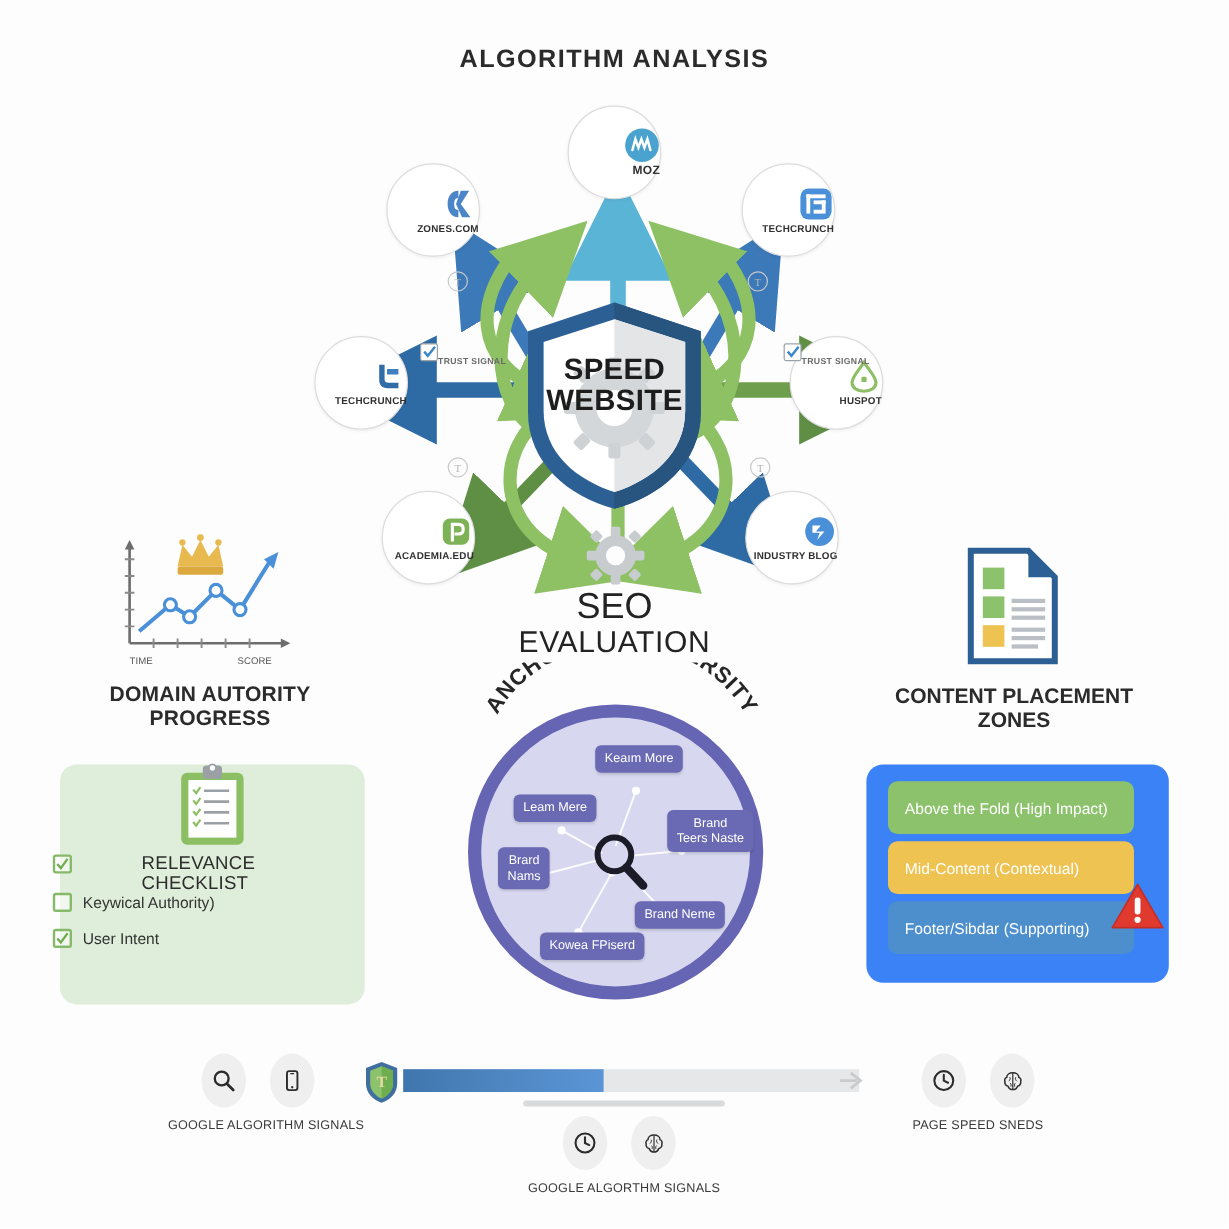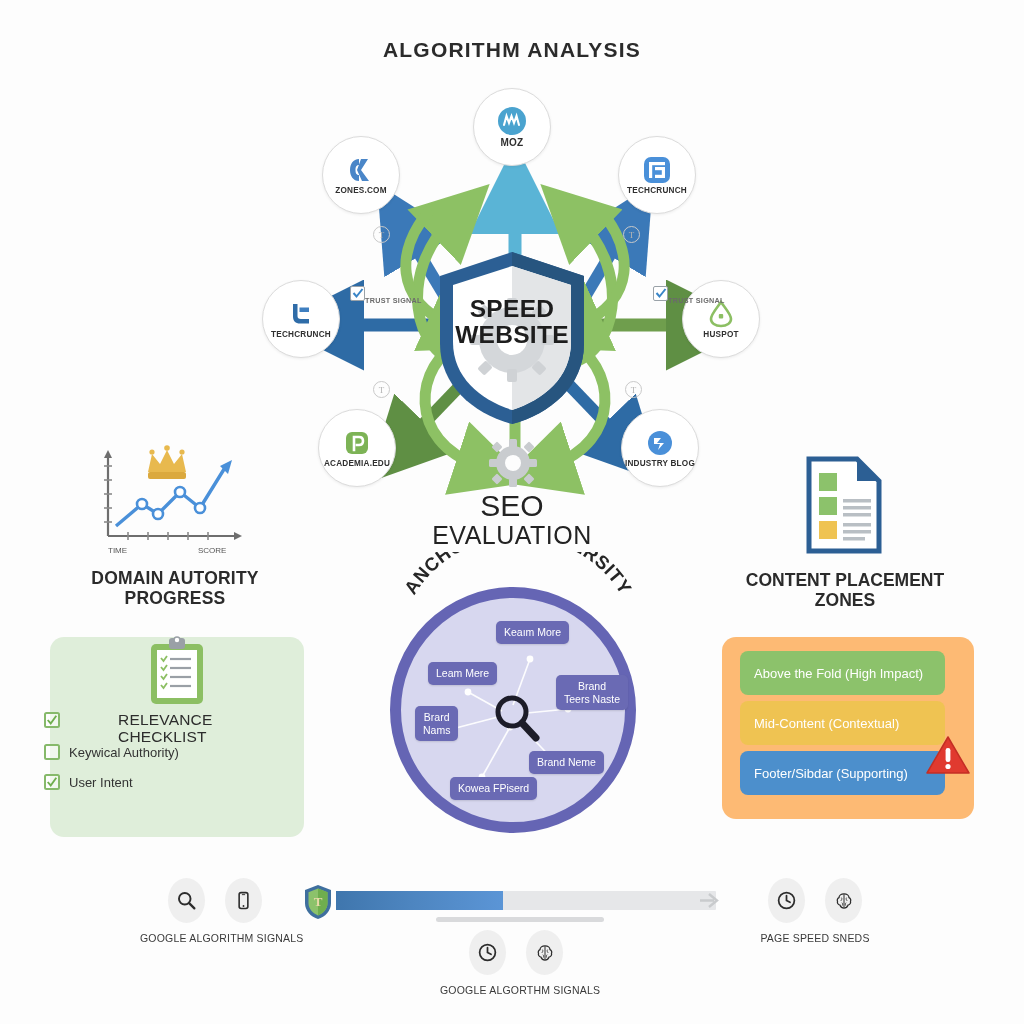--- a/index.html
+++ b/index.html
@@ -30,21 +30,21 @@
     text-align: center; line-height: 1.08;
   }
   #seo-eval .l1 { font-size: 30px; font-weight: normal; color: #232323; }
   #seo-eval .l2 { font-size: 25px; font-weight: normal; color: #232323; letter-spacing: .5px;}
 
   
   .node {
     width: 78px; height: 78px; border-radius: 50%;
     background: #ffffff; border: 1.6px solid #dcdcdc;
     display: flex; flex-direction: column;
-    align-items: center; justify-content: center;
+    align-items: flex-end; justify-content: center;
     box-shadow: 0 1px 3px rgba(0,0,0,.07);
   }
   .node .glyph { width: 30px; height: 30px; margin-bottom: 1px; }
   .node .nlabel {
     font-size: 8.2px; font-weight: bold; color: #303030;
     letter-spacing: .2px; white-space: nowrap;
   }
 
   
   .trust-wrap { display:flex; flex-direction:row; align-items:center; }
@@ -119,21 +119,21 @@
 
   
   #doc-icon { left: 805px; top: 455px; width: 78px; height: 100px; }
   #cp-title {
     left: 735px; top: 570px; width: 220px;
     font-size: 17.5px; font-weight: bold; color: #2b2b2b;
     text-align: center; line-height: 1.15;
   }
   #cp-card {
     left: 722px; top: 637px; width: 252px; height: 182px;
-    background: #fdba74; border-radius: 14px;
+    background: #3b82f6; border-radius: 14px;
   }
   .zone {
     position: absolute; left: 18px; width: 205px; height: 44px;
     border-radius: 8px; color: #fff; font-size: 13px;
     display: flex; align-items: center; padding-left: 14px;
   }
 
   
   #opt-title {
     left: 330px; top: 860px; width: 370px;
@@ -279,21 +279,21 @@
   </div>
 
   <div class="abs node" style="left:262px;top:280px;">
     <svg class="glyph" viewBox="0 0 30 30">
       <path d="M7 5 L11.5 5 L11.5 17 C11.5 19 12.5 20 15 20 L23 20 L23 24.5 L14 24.5 C9.5 24.5 7 22 7 17.5 Z" fill="#2f6ca8"></path>
       <path d="M13.5 8.5 L23 8.5 L23 13 L13.5 13 Z" fill="#3f7fc0"></path>
     </svg>
     <div class="nlabel">TECHCRUNCH</div>
   </div>
 
-  <div class="abs node" style="left:682px;top:280px;">
+  <div class="abs node" style="left:658px;top:280px;">
     <svg class="glyph" viewBox="0 0 30 30">
       <path d="M15 3 C19 9 25 15 25 20 C25 24 21 27 15 27 C9 27 5 24 5 20 C5 15 11 9 15 3 Z" fill="none" stroke="#8cbf63" stroke-width="2.6"></path>
       <rect x="12.8" y="15" width="4.4" height="4.4" rx="1" fill="#8cbf63"></rect>
     </svg>
     <div class="nlabel">HUSPOT</div>
   </div>
 
   <div class="abs node" style="left:318px;top:409px;">
     <svg class="glyph" viewBox="0 0 30 30">
       <rect x="4" y="4" width="22" height="22" rx="6" fill="#7db356"></rect>

